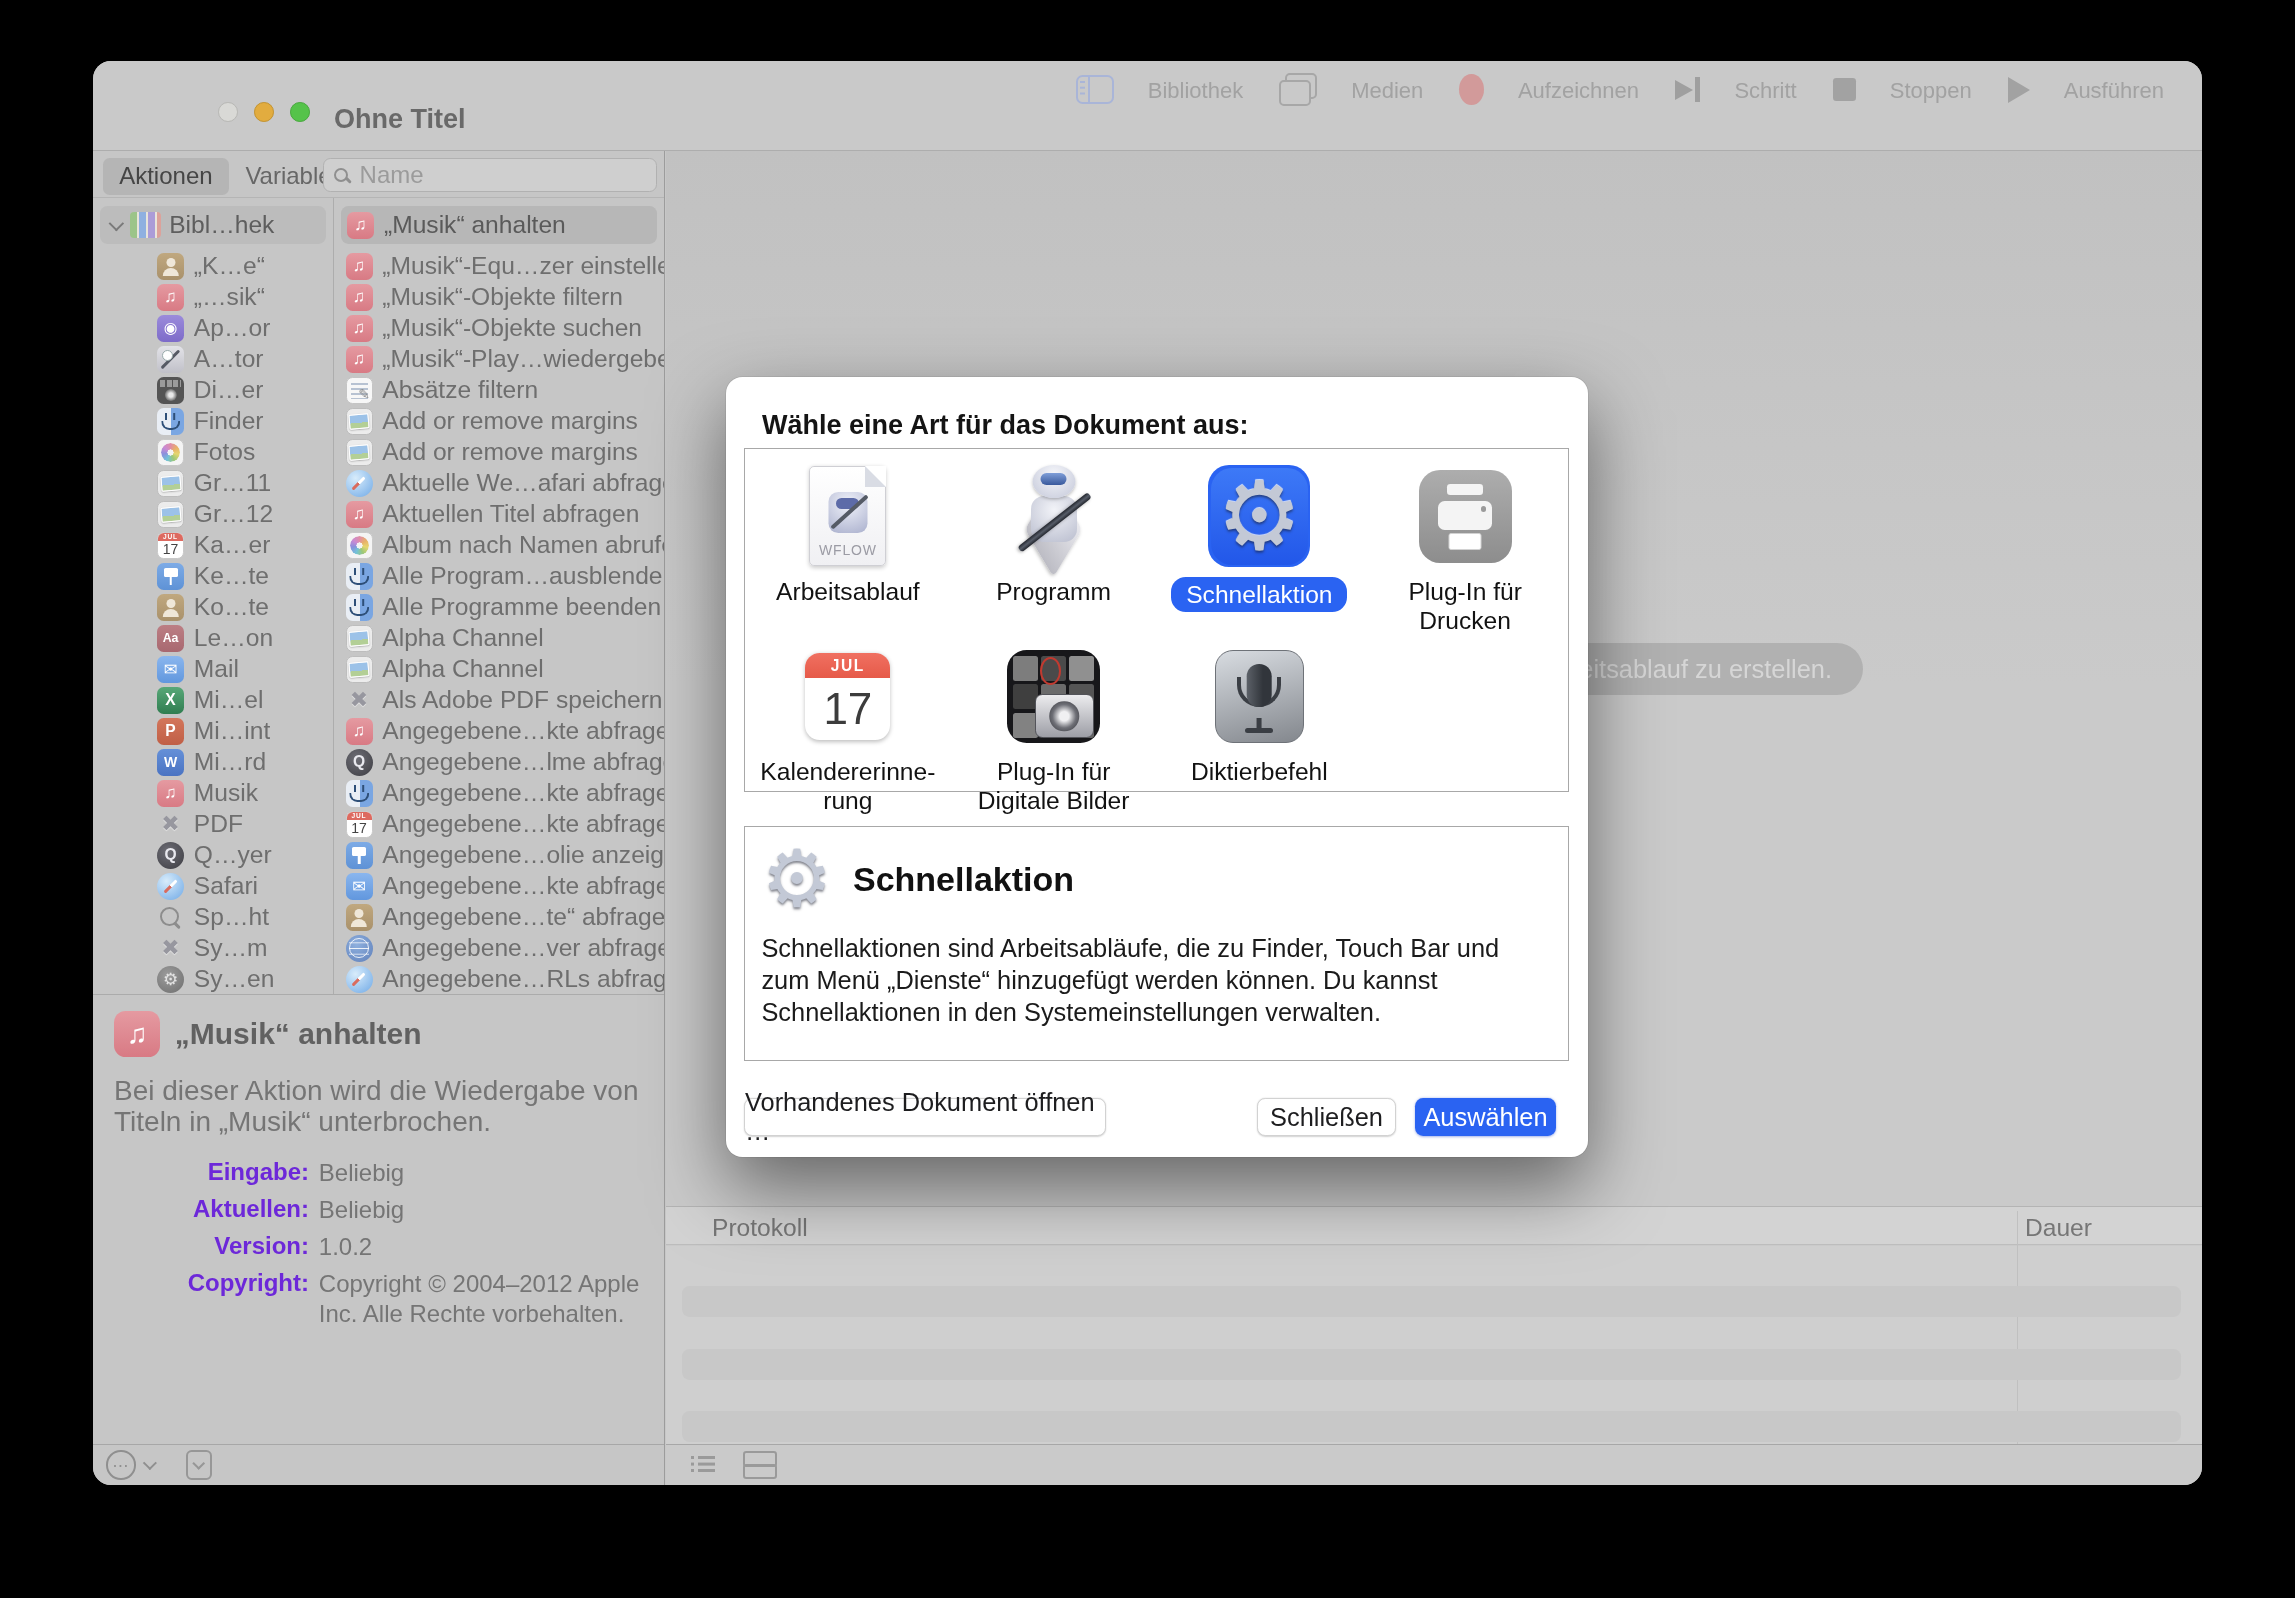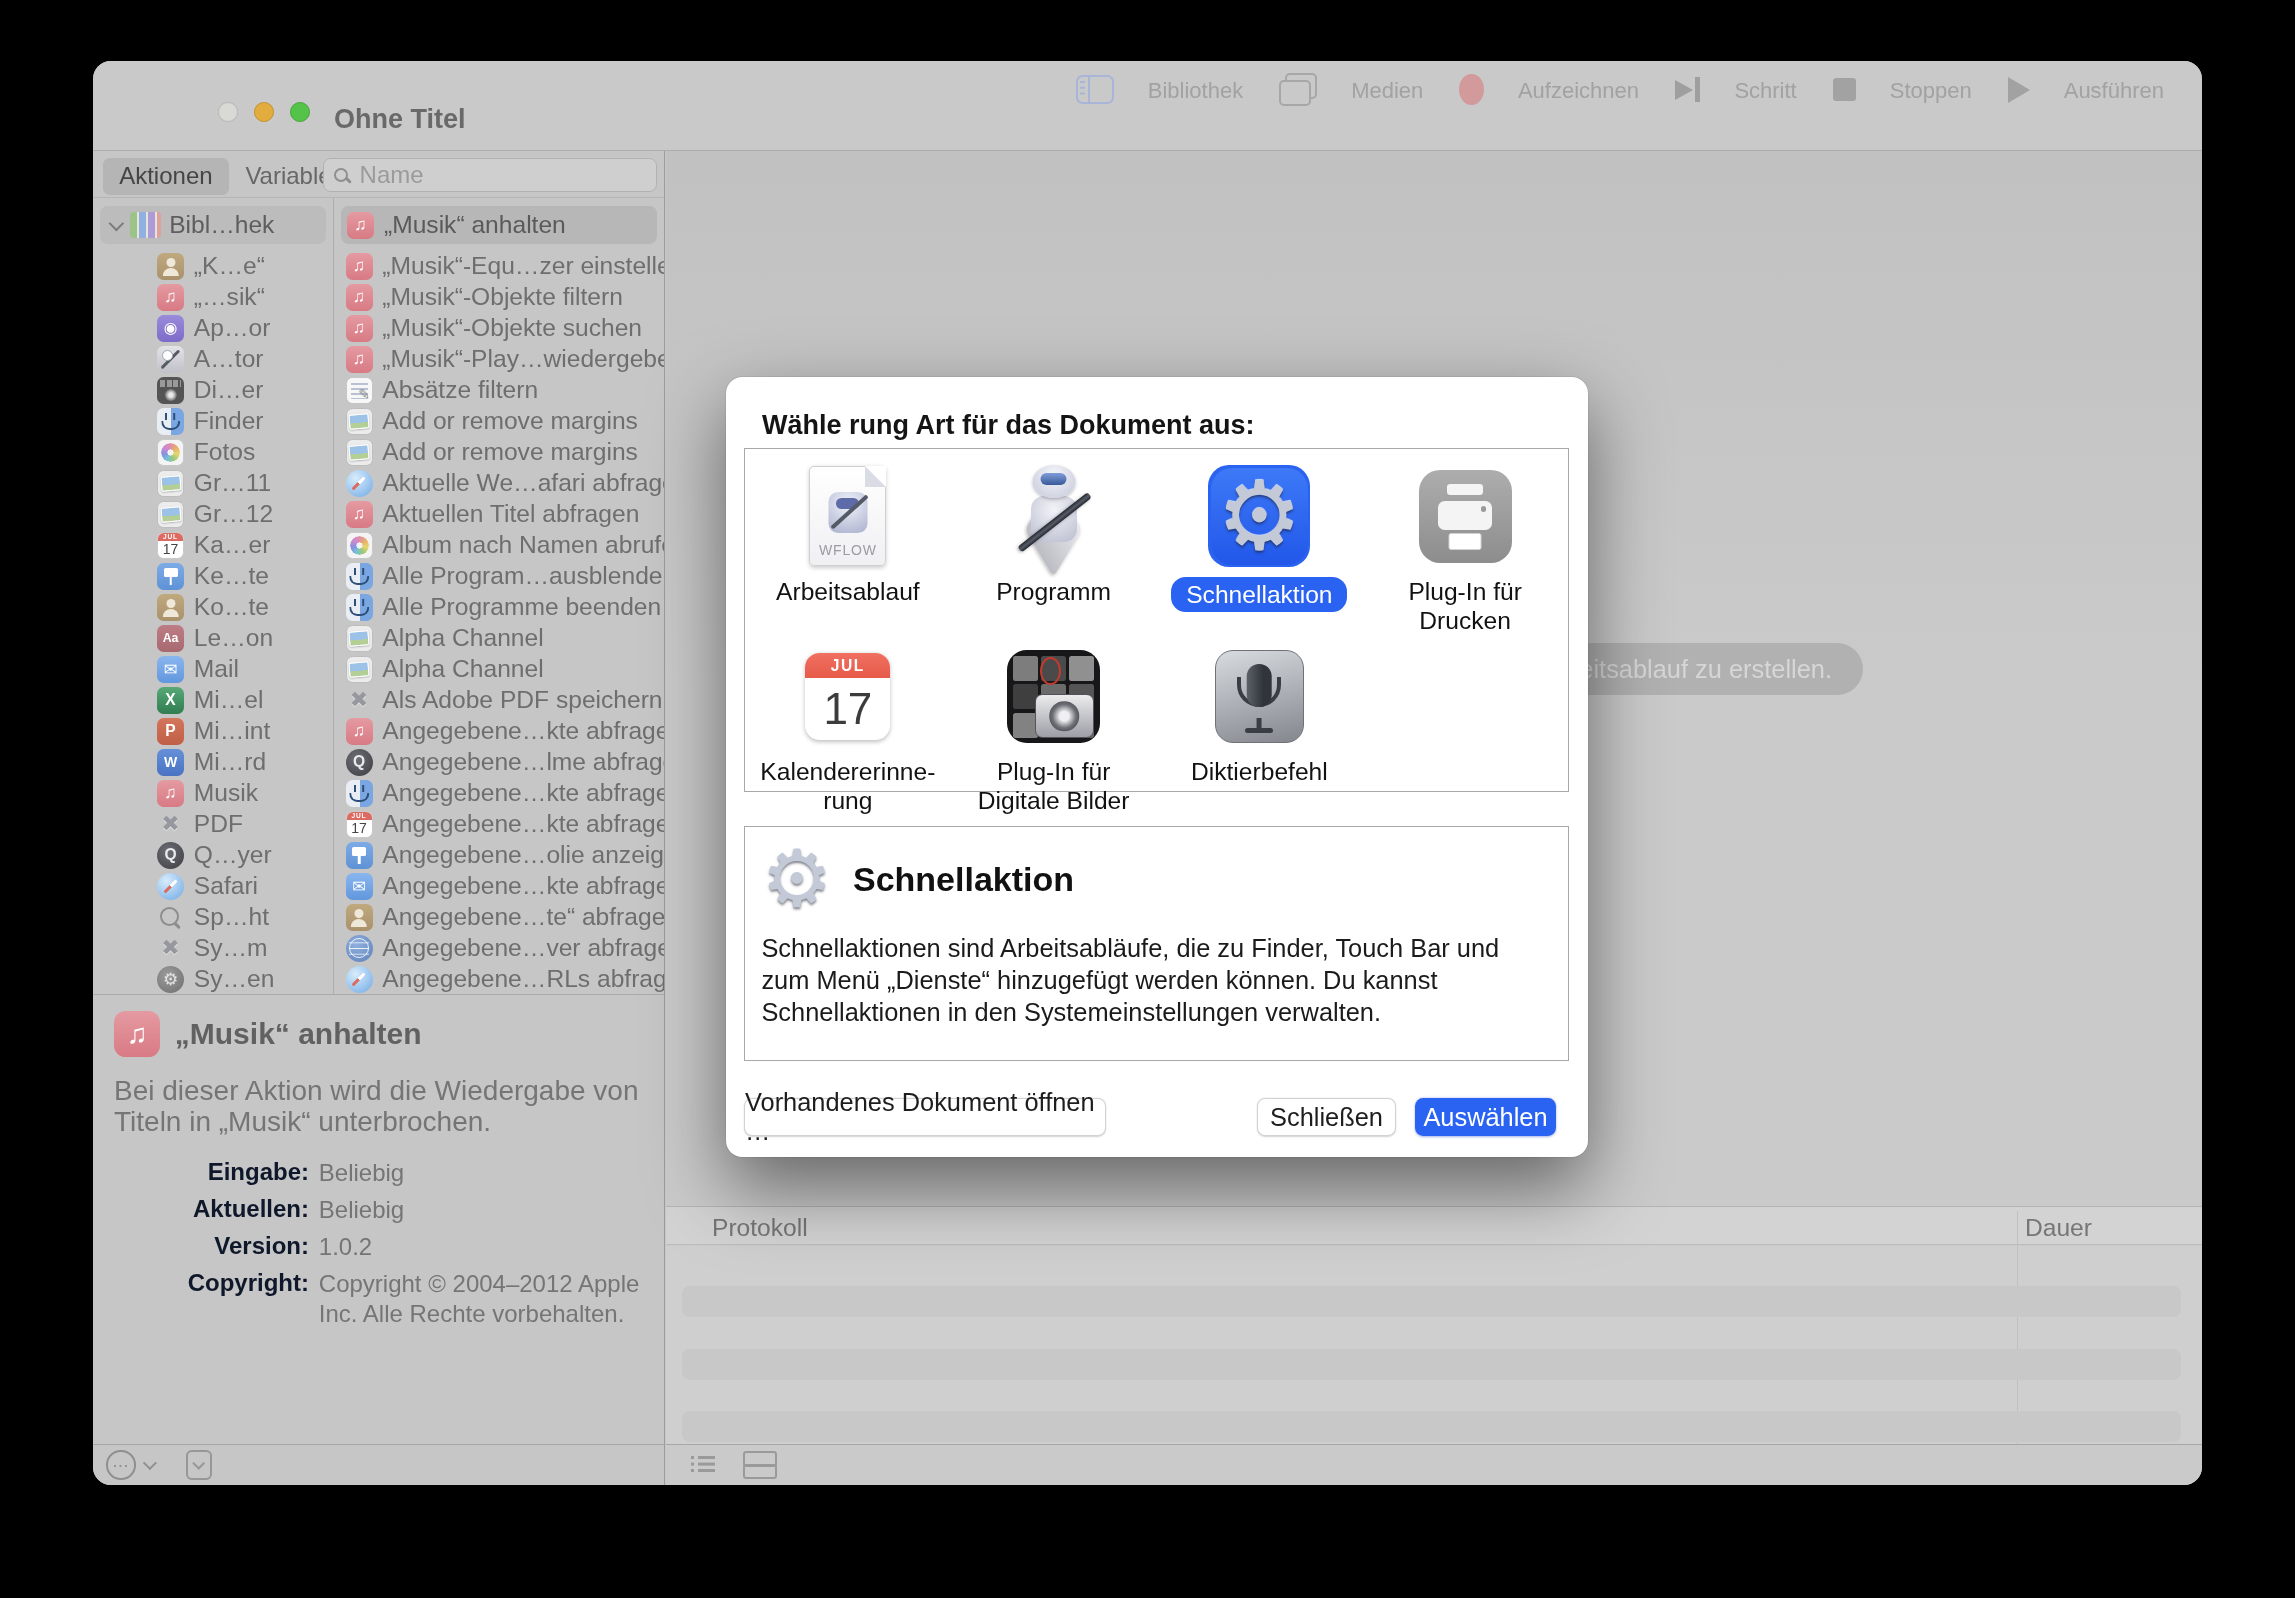--- a/index.html
+++ b/index.html
@@ -152,21 +152,21 @@
   
   .details{position:absolute;left:0;top:843px;right:0;height:450px;border-top:0.8px solid #ababab;padding:16.4px 21px;}
   .det-head{display:flex;align-items:center;}
   .det-ic{width:46px;height:46px;border-radius:11.5px;background:linear-gradient(180deg,#e59aa1,#d87a84);
           display:flex;align-items:center;justify-content:center;flex:none;}
   .det-ic::before{content:"♫";color:#fff;font-size:28px;}
   .det-title{margin-left:14.8px;font-size:30px;font-weight:700;color:#616161;}
   .det-desc{margin-top:18px;font-size:28px;line-height:31px;color:#757575;max-width:541px;}
   .det-fields{margin-top:21px;}
   .fld{display:flex;margin-bottom:7.4px;}
-  .fld .k{width:195px;text-align:right;font-weight:700;font-size:24px;color:#0f172a;flex:none;}
+  .fld .k{width:195px;text-align:right;font-weight:700;font-size:24px;color:#6d28d9;flex:none;}
   .fld .v{margin-left:9.8px;font-size:24px;line-height:29.5px;color:#757575;max-width:371px;}
 
   .side-foot{position:absolute;left:0;bottom:0;right:0;height:41px;border-top:0.8px solid #a7a7a7;
              display:flex;align-items:center;padding-left:13px;}
   .ell-circle{width:29.5px;height:29.5px;border:2.5px solid #8f8f8f;border-radius:50%;color:#8f8f8f;
               display:flex;align-items:center;justify-content:center;font-size:16.4px;letter-spacing:0.8px;}
   .chev-dn{width:9.8px;height:9.8px;border-right:2.5px solid #8f8f8f;border-bottom:2.5px solid #8f8f8f;
            transform:rotate(45deg);margin-left:9.8px;margin-top:-4.9px;}
   .boxchev{width:26px;height:29.5px;border:2.5px solid #979797;border-radius:5.7px;margin-left:31px;
            display:flex;align-items:center;justify-content:center;}
@@ -618,21 +618,21 @@
         <div class="log-row" style="top: 1260px;"></div>
       </div>
     <div class="canvas-foot">
       <span class="ic-listview"></span>
       <span class="ic-stackview"></span>
     </div>
   </div>
 </div>
 
 <div class="dialog">
-  <div class="dlg-title">Wähle rung Art für das Dokument aus:</div>
+  <div class="dlg-title">Wähle eine Art für das Dokument aus:</div>
   <div class="type-box" id="typegrid">
       <div class="type-cell">
         <div class="cell-icon">
           <div class="bi-wflow">
             <div class="wf-bot"></div>
             <div class="wf-cap">WFLOW</div>
           </div>
         </div>
         <div class="cell-label">Arbeitsablauf</div>
       </div>

